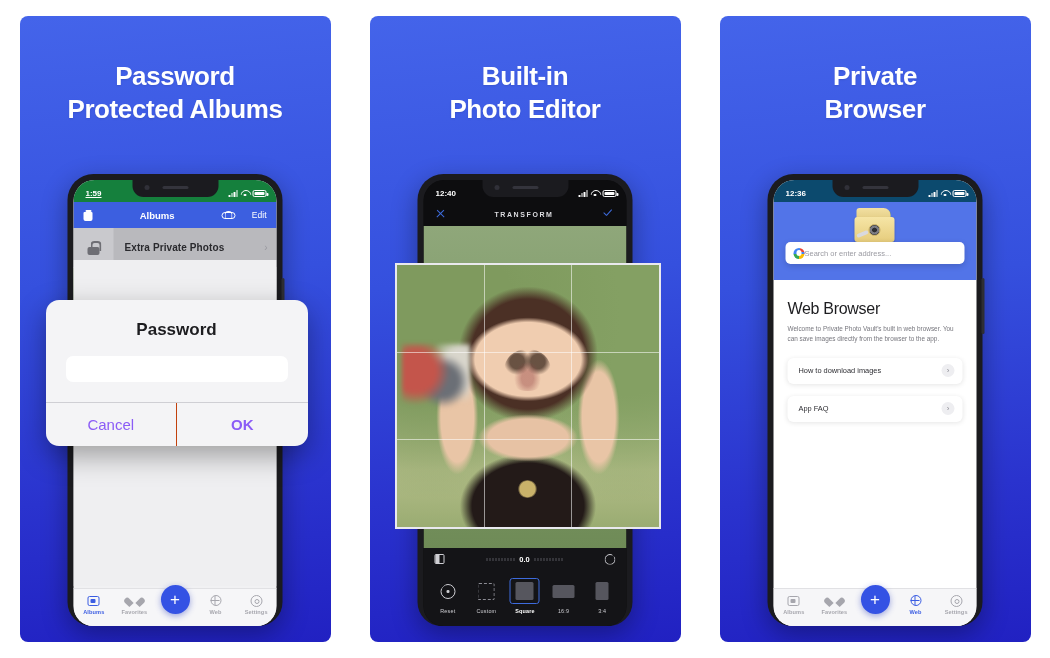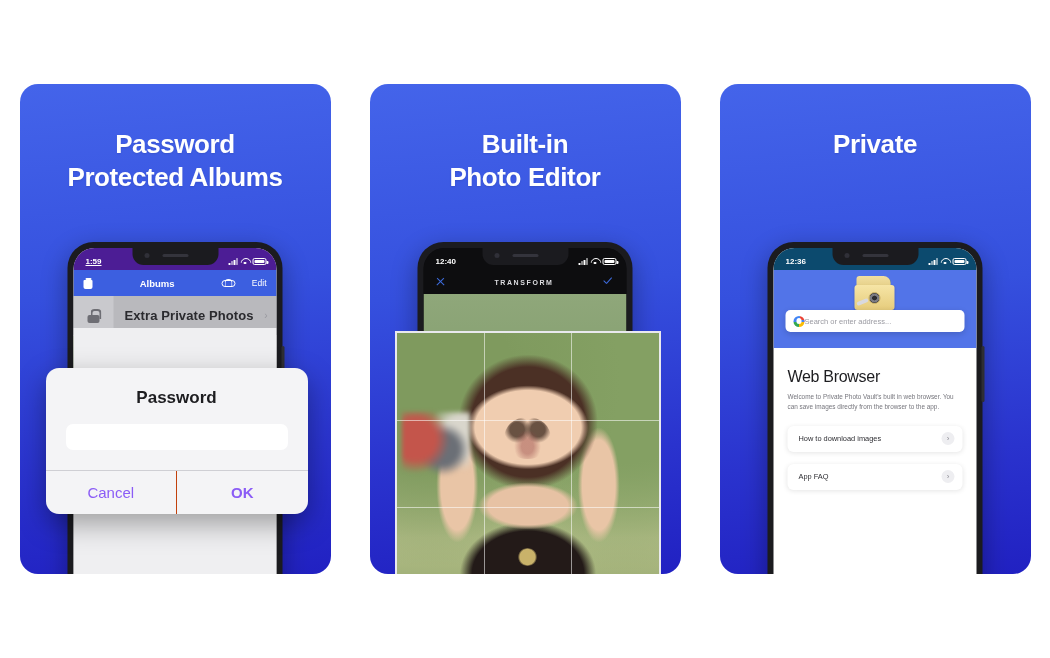--- a/index.html
+++ b/index.html
@@ -15,22 +15,22 @@
     background: #ffffff;
     display: flex;
     align-items: center;
     justify-content: center;
     gap: 39px;
   }
 
   
   .panel {
     position: relative;
-    width: 311px; height: 490px;
-    border-radius: 18px;
+    width: 311px; height: 626px;
+    border-radius: 8px;
     overflow: hidden;
     background: linear-gradient(175deg, #4464EA 0%, #3550DE 42%, #2A33CE 75%, #2121C2 100%);
     flex: 0 0 auto;
   }
   .panel-headline {
     position: absolute;
     left: 0; right: 0; top: 44px;
     text-align: center;
     color: #ffffff;
     font-size: 26px;
@@ -117,21 +117,21 @@
     width:2.2px; height:2.2px; border-radius:50%; background: currentColor;
   }
   .batt { width: 14px; height: 7px; border: 1.2px solid currentColor;
           border-radius: 2px; position: relative; padding: 1px; }
   .batt::after { content:""; position:absolute; right:-2.6px; top:2px;
                  width:1.4px; height:3px; border-radius:0 1px 1px 0; background: currentColor; }
   .batt b { display:block; height:100%; background: currentColor; border-radius:1px; }
 
   
   .scr-albums { background: #f1f1f3; color: #fff; }
-  .scr-albums .statusbar { color: #ffffff; background: #4c1d95; text-decoration: underline; }
+  .scr-albums .statusbar { color: #ffffff; background: #15803d; text-decoration: underline; }
   .nav-albums {
     height: 26px; background: #3c5fe0;
     display: flex; align-items: center; justify-content: space-between;
     padding: 0 10px; color: #fff;
   }
   .nav-albums .nav-title { font-size: 9.5px; font-weight: bold; }
   .nav-albums .nav-right { display: flex; align-items: center; gap: 18px; font-size: 8.5px; }
   .trash-icon { width: 9px; height: 11px; position: relative; display:inline-block; }
   .trash-icon::before{
     content:""; position:absolute; left:0; top:2.5px; width:9px; height:8.5px;
@@ -168,21 +168,21 @@
   .lock-glyph::after{
     content:""; position:absolute; left:2.5px; top:0; width:7px; height:8px;
     border:2px solid #6e6e74; border-bottom:none; border-radius:4px 4px 0 0;
   }
   .album-thumb.portrait {
     background:
       radial-gradient(circle at 52% 40%, #e8c3a4 0 22%, rgba(232,195,164,0) 23%),
       radial-gradient(circle at 52% 24%, #4d3226 0 28%, rgba(77,50,38,0) 29%),
       linear-gradient(180deg, #9bb07a 0%, #7f9c63 48%, #6c8a54 100%);
   }
-  .album-label { flex: 1; padding-left: 11px; font-size: 13px; font-weight: 600; letter-spacing:.1px; }
+  .album-label { flex: 1; padding-left: 11px; font-size: 10px; font-weight: 600; letter-spacing:.1px; }
   .album-chev { padding-right: 9px; color: #9a9aa0; font-size: 10px; }
   .albums-blankfill { position:absolute; left:0; right:0; top:80px; bottom:40px; background:#efeff1; }
 
   
   .tabbar {
     position: absolute; left: 0; right: 0; bottom: 0;
     height: 38px; background: #f6f6f8;
     border-top: 1px solid #e1e1e4;
     display: flex; align-items: flex-start; justify-content: space-around;
     padding-top: 5px;
@@ -653,20 +653,21 @@
       <div class="grid-line v" style="left:33.3%"></div>
       <div class="grid-line v" style="left:66.6%"></div>
       <div class="grid-line h" style="top:33.3%"></div>
       <div class="grid-line h" style="top:66.6%"></div>
     </div>
   </div>
 
   <div class="panel">
     <div class="panel-headline">
       <span>Private</span>
+      <span>Browser</span>
     </div>
 
     <div class="phone">
       <div class="screen scr-browser">
         <div class="notch">
           <div class="cam"></div>
           <div class="speaker"></div>
         </div>
 
         <div class="statusbar">

